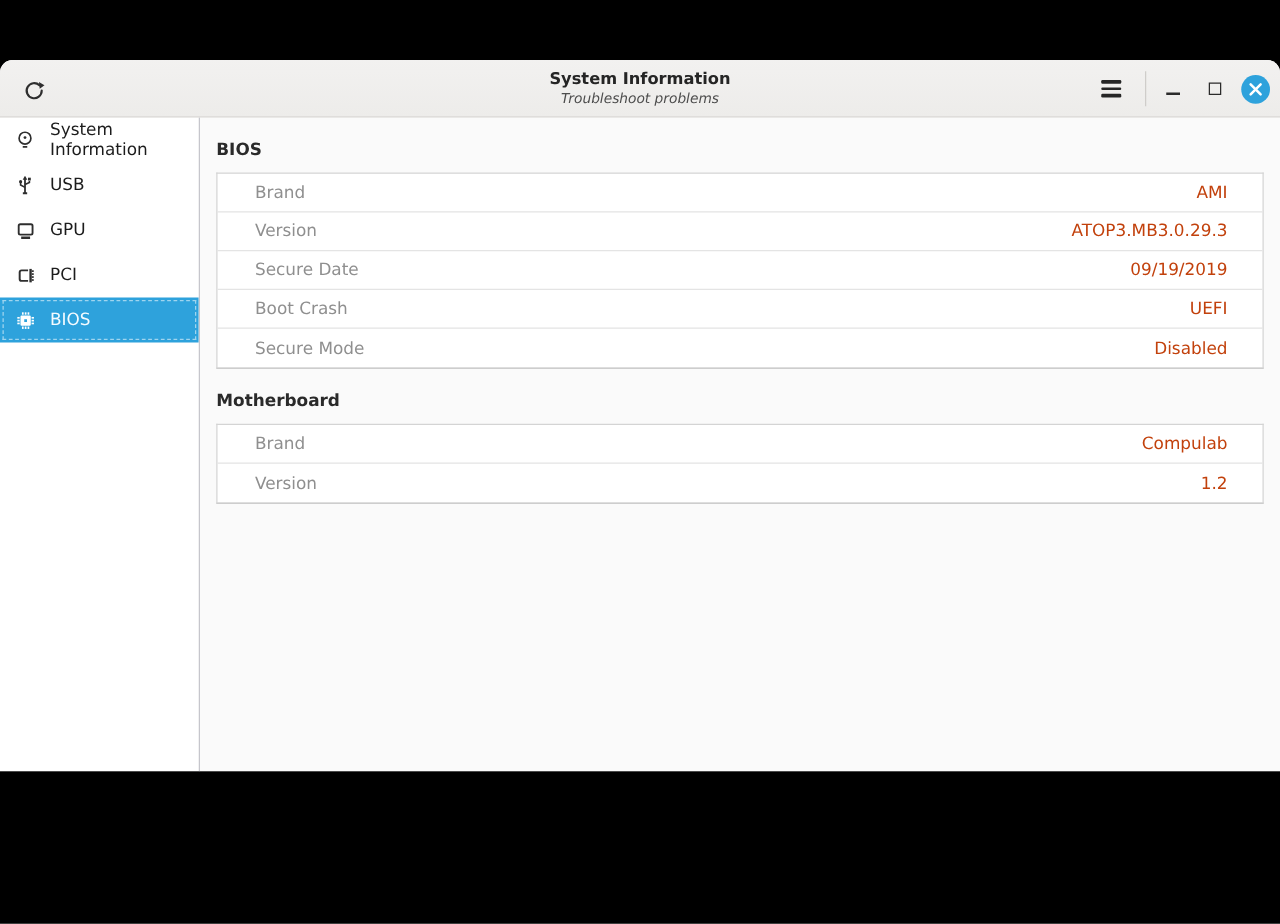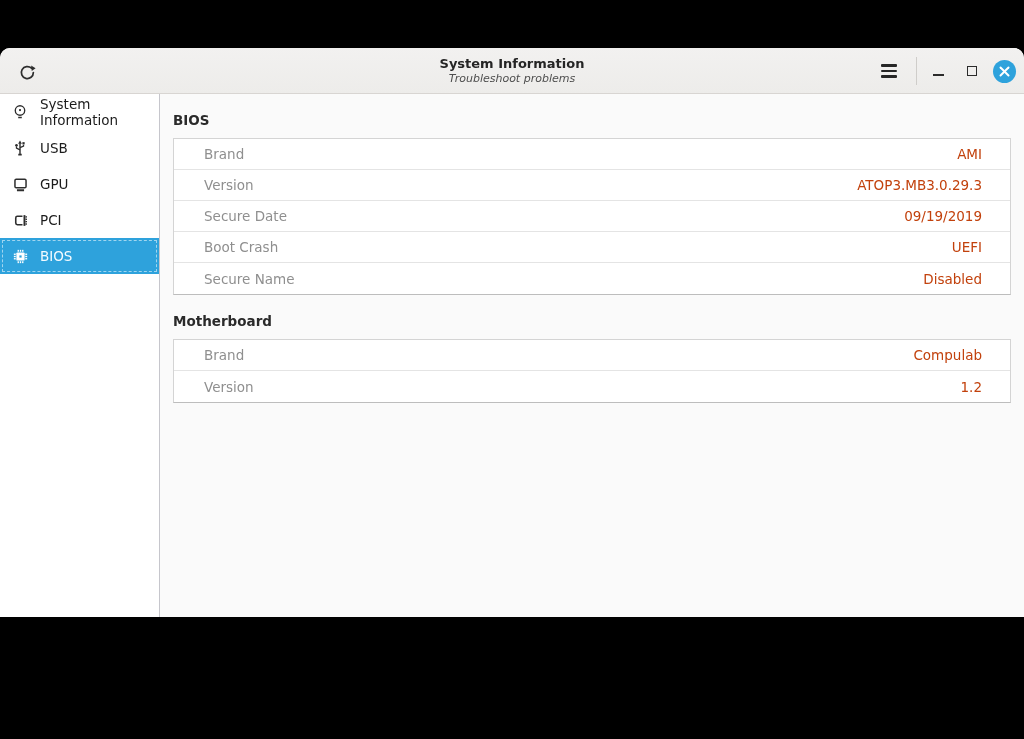--- a/index.html
+++ b/index.html
@@ -218,21 +218,21 @@
         </div>
         <div class="info-row">
           <span class="info-label">Secure Date</span>
           <span class="info-value">09/19/2019</span>
         </div>
         <div class="info-row">
           <span class="info-label">Boot Crash</span>
           <span class="info-value">UEFI</span>
         </div>
         <div class="info-row">
-          <span class="info-label">Secure Name</span>
+          <span class="info-label">Secure Mode</span>
           <span class="info-value">Disabled</span>
         </div>
       </div>
 
       <div class="section-title">Motherboard</div>
       <div class="info-table">
         <div class="info-row">
           <span class="info-label">Brand</span>
           <span class="info-value">Compulab</span>
         </div>

